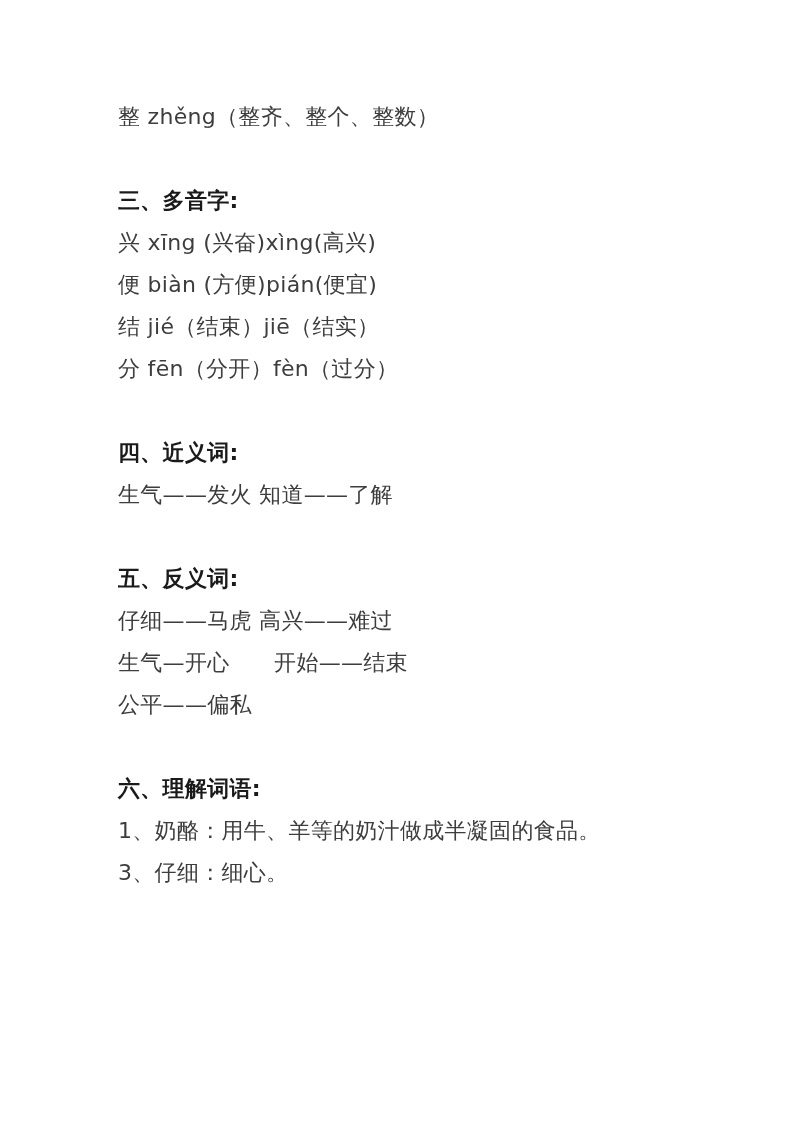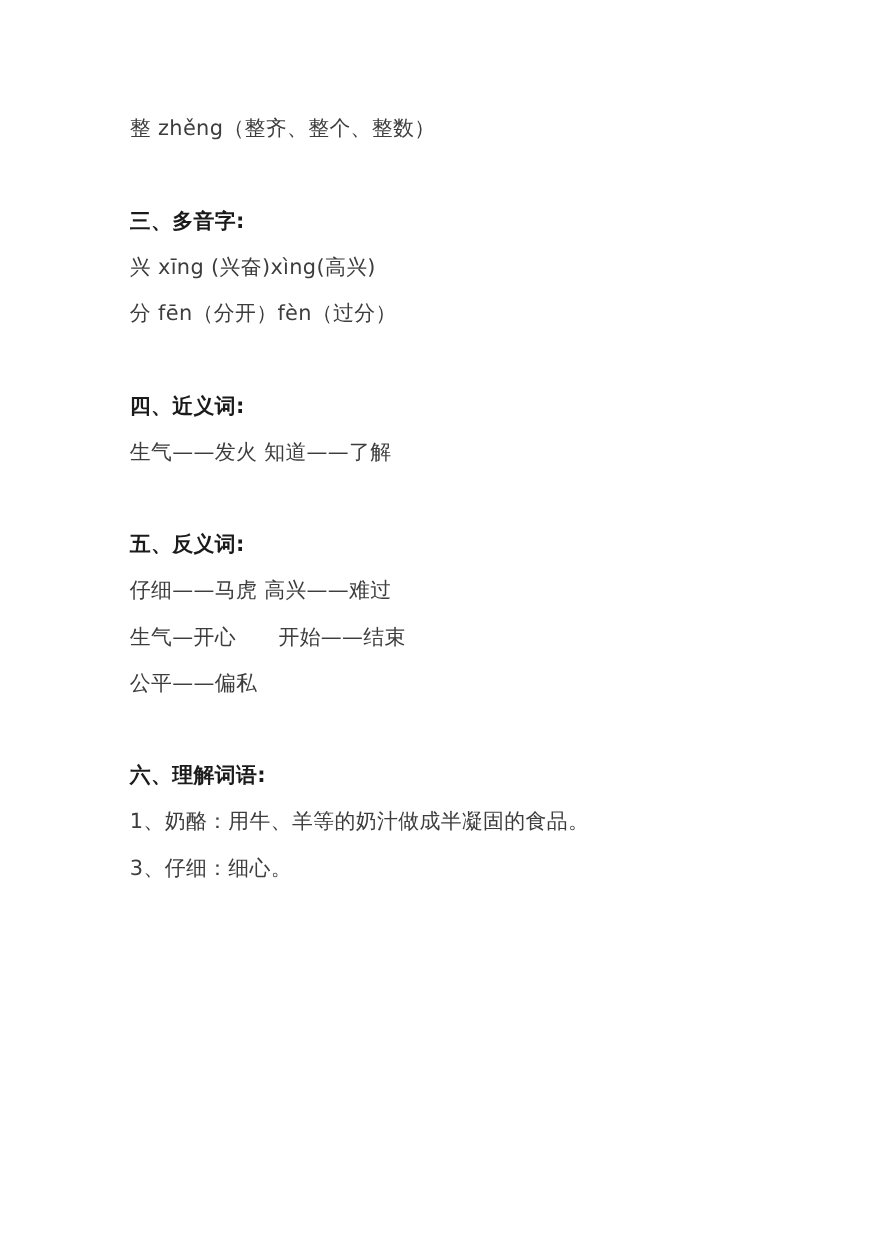--- a/index.html
+++ b/index.html
@@ -21,21 +21,21 @@
     overflow: hidden;
     font-family: "DejaVu Sans", "Liberation Sans", sans-serif;
   }
   .doc {
     padding: 96px 60px 0 118px;
   }
   .line {
     margin: 0;
     height: 42px;
     line-height: 42px;
-    font-size: 19px;
+    font-size: 22px;
     color: var(--text-color);
     white-space: pre;
     letter-spacing: 0.3px;
   }
   .heading {
     font-weight: bold;
     color: var(--heading-color);
   }
   .blank-line {
     height: 42px;
@@ -46,20 +46,22 @@
 
 <div class="page">
   <div class="doc">
 
     <p class="line">整 zhěng（整齐、整个、整数）</p>
 
     <div class="blank-line"></div>
 
     <p class="line heading">三、多音字:</p>
     <p class="line">兴 xīng (兴奋)xìng(高兴)</p>
+    <p class="line">便 biàn (方便)pián(便宜)</p>
+    <p class="line">结 jié（结束）jiē（结实）</p>
     <p class="line">分 fēn（分开）fèn（过分）</p>
 
     <div class="blank-line"></div>
 
     <p class="line heading">四、近义词:</p>
     <p class="line">生气——发火 知道——了解</p>
 
     <div class="blank-line"></div>
 
     <p class="line heading">五、反义词:</p>

